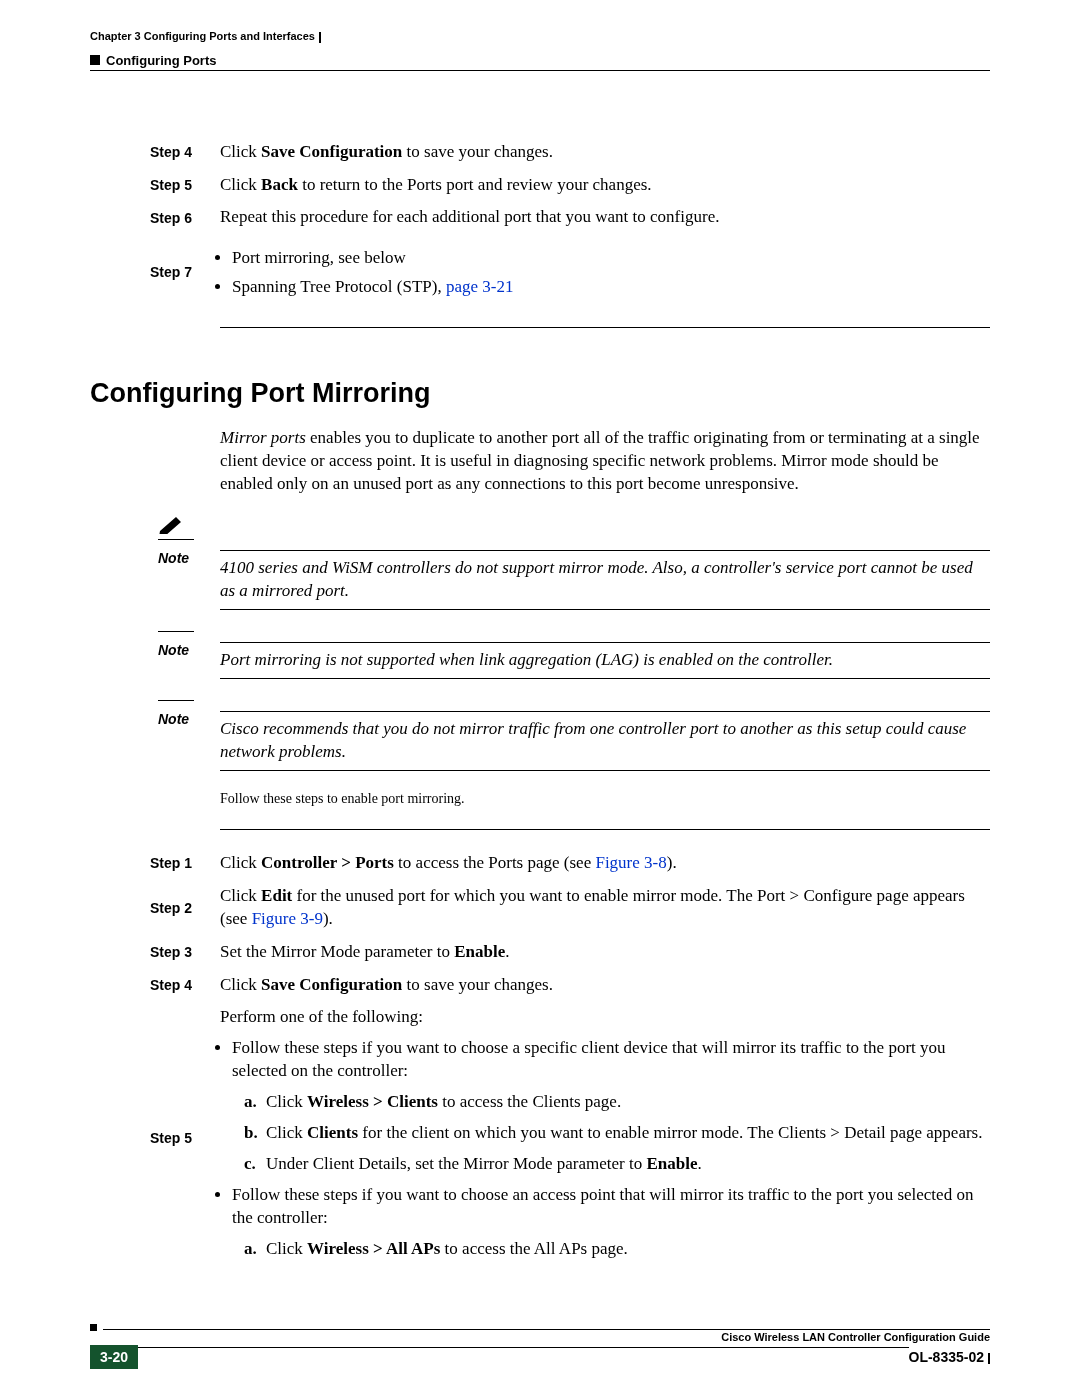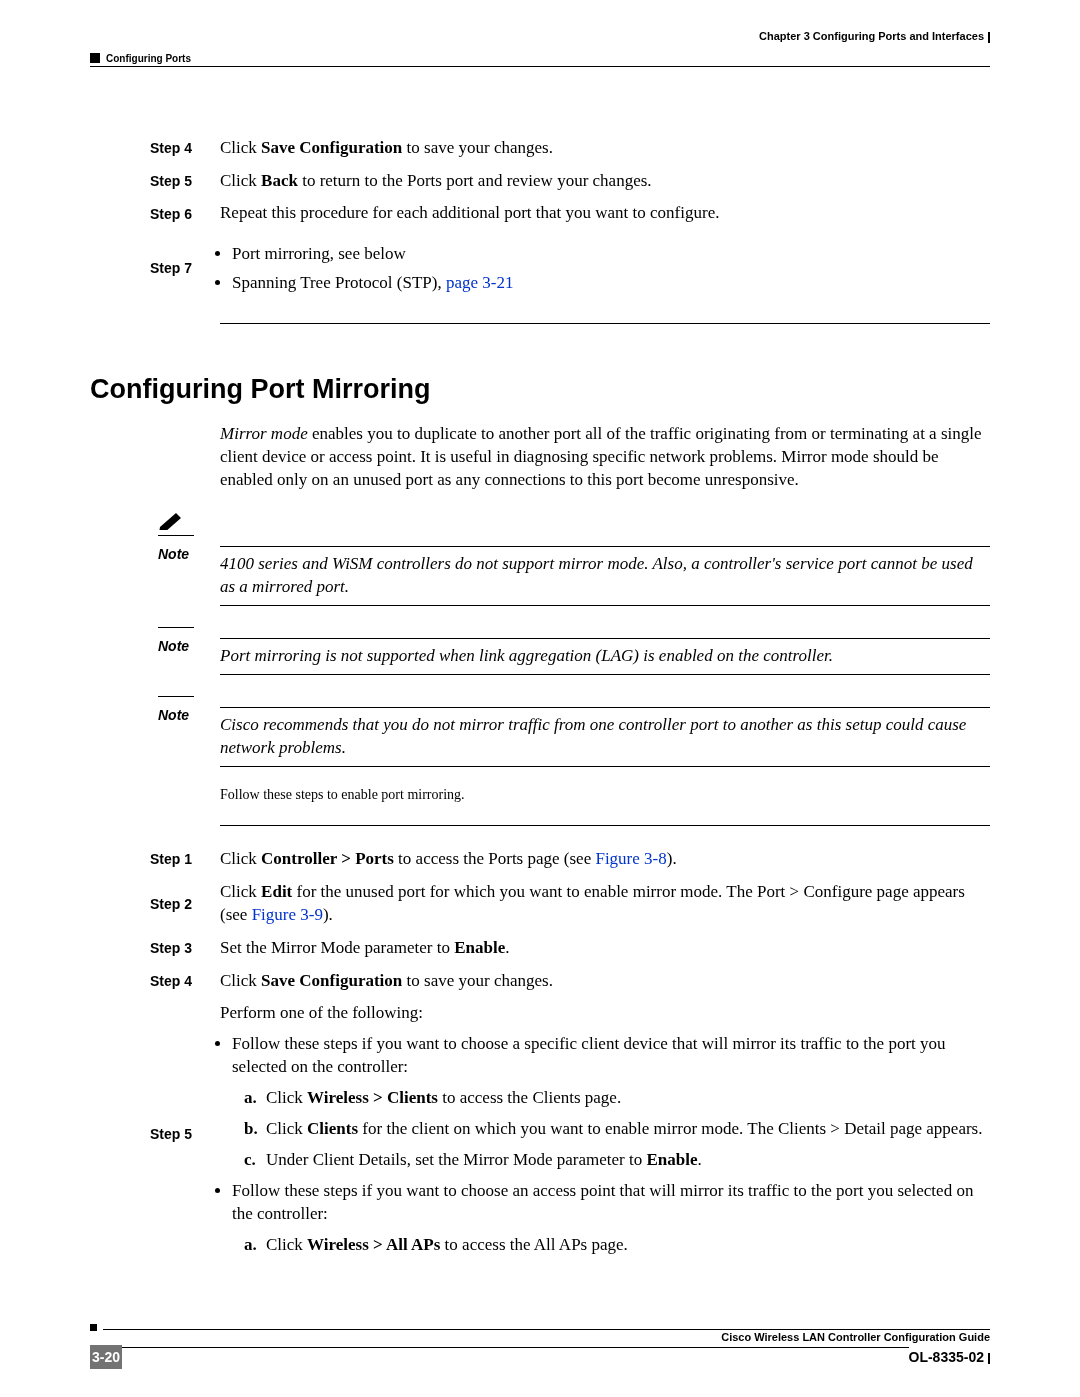--- a/index.html
+++ b/index.html
@@ -14,21 +14,21 @@
   }
   .page {
     padding: 30px 90px 40px 90px;
   }
   .header {
     font-family: Arial, Helvetica, sans-serif;
     font-size: 11px;
     font-weight: bold;
     margin-bottom: 6px;
     display: flex;
-    justify-content: flex-end;
+    justify-content: flex-start;
     align-items: flex-end;
   }
   .header-right {
     text-align: right;
   }
   .header-left-row {
     display: flex;
     align-items: center;
     gap: 6px;
     margin-top: 10px;
@@ -169,26 +169,26 @@
     left: 90px;
     right: 90px;
   }
   .footer-row {
     display: flex;
     justify-content: space-between;
     align-items: center;
     position: relative;
   }
   .page-badge {
-    background: #737373;
+    background: #14532d;
     color: #fff;
     font-family: Arial, Helvetica, sans-serif;
     font-weight: bold;
     font-size: 14px;
-    padding: 4px 2px;
+    padding: 4px 10px;
   }
   .footer-right {
     font-family: Arial, Helvetica, sans-serif;
     font-size: 14px;
     font-weight: bold;
     text-align: right;
   }
   .footer-guide {
     font-family: Arial, Helvetica, sans-serif;
     font-size: 11px;
@@ -221,21 +221,21 @@
 <div class="page">
 
   <div class="header">
     <div></div>
     <div class="header-right">
       <span>Chapter 3    Configuring Ports and Interfaces</span><span class="vert-bar-right"></span>
     </div>
   </div>
   <div class="header-left-row">
     <span class="black-sq"></span>
-    <span style="font-family:Arial,Helvetica,sans-serif;font-size:10px;font-weight:bold;">Configuring Ports</span>
+    <span style="font-family:Arial,Helvetica,sans-serif;font-size:13px;font-weight:bold;">Configuring Ports</span>
   </div>
   <hr class="thin-rule">
 
   <div class="steps">
     <div class="step-row">
       <div class="step-label">Step 4</div>
       <div class="step-body">
         <span>Click </span><b>Save Configuration</b><span> to save your changes.</span>
       </div>
     </div>
@@ -260,21 +260,21 @@
         </ul>
       </div>
     </div>
   </div>
 
   <hr class="sep-rule">
 
   <div class="section-title">Configuring Port Mirroring</div>
 
   <div class="intro-para">
-    <i>Mirror mode</i><span> enables you to duplicate to another port all of the traffic originating from or terminating at a single client device or access point. It is useful in diagnosing specific network problems. Mirror mode should be enabled only on an unused port as any connections to this port become unresponsive.</span>
+    <i>Mirror ports</i><span> enables you to duplicate to another port all of the traffic originating from or terminating at a single client device or access point. It is useful in diagnosing specific network problems. Mirror mode should be enabled only on an unused port as any connections to this port become unresponsive.</span>
   </div>
 
   <div class="note-block">
     <div style="display:flex;align-items:flex-end;">
       <div style="width:62px;">
         <svg width="28" height="20">
             <path d="M2 17 L18 3 L23 8 L7 22 Z M2 17 L7 22 L1 23 Z" fill="#000"></path>
           </svg>
         <div class="label-underline"></div>
       </div>

